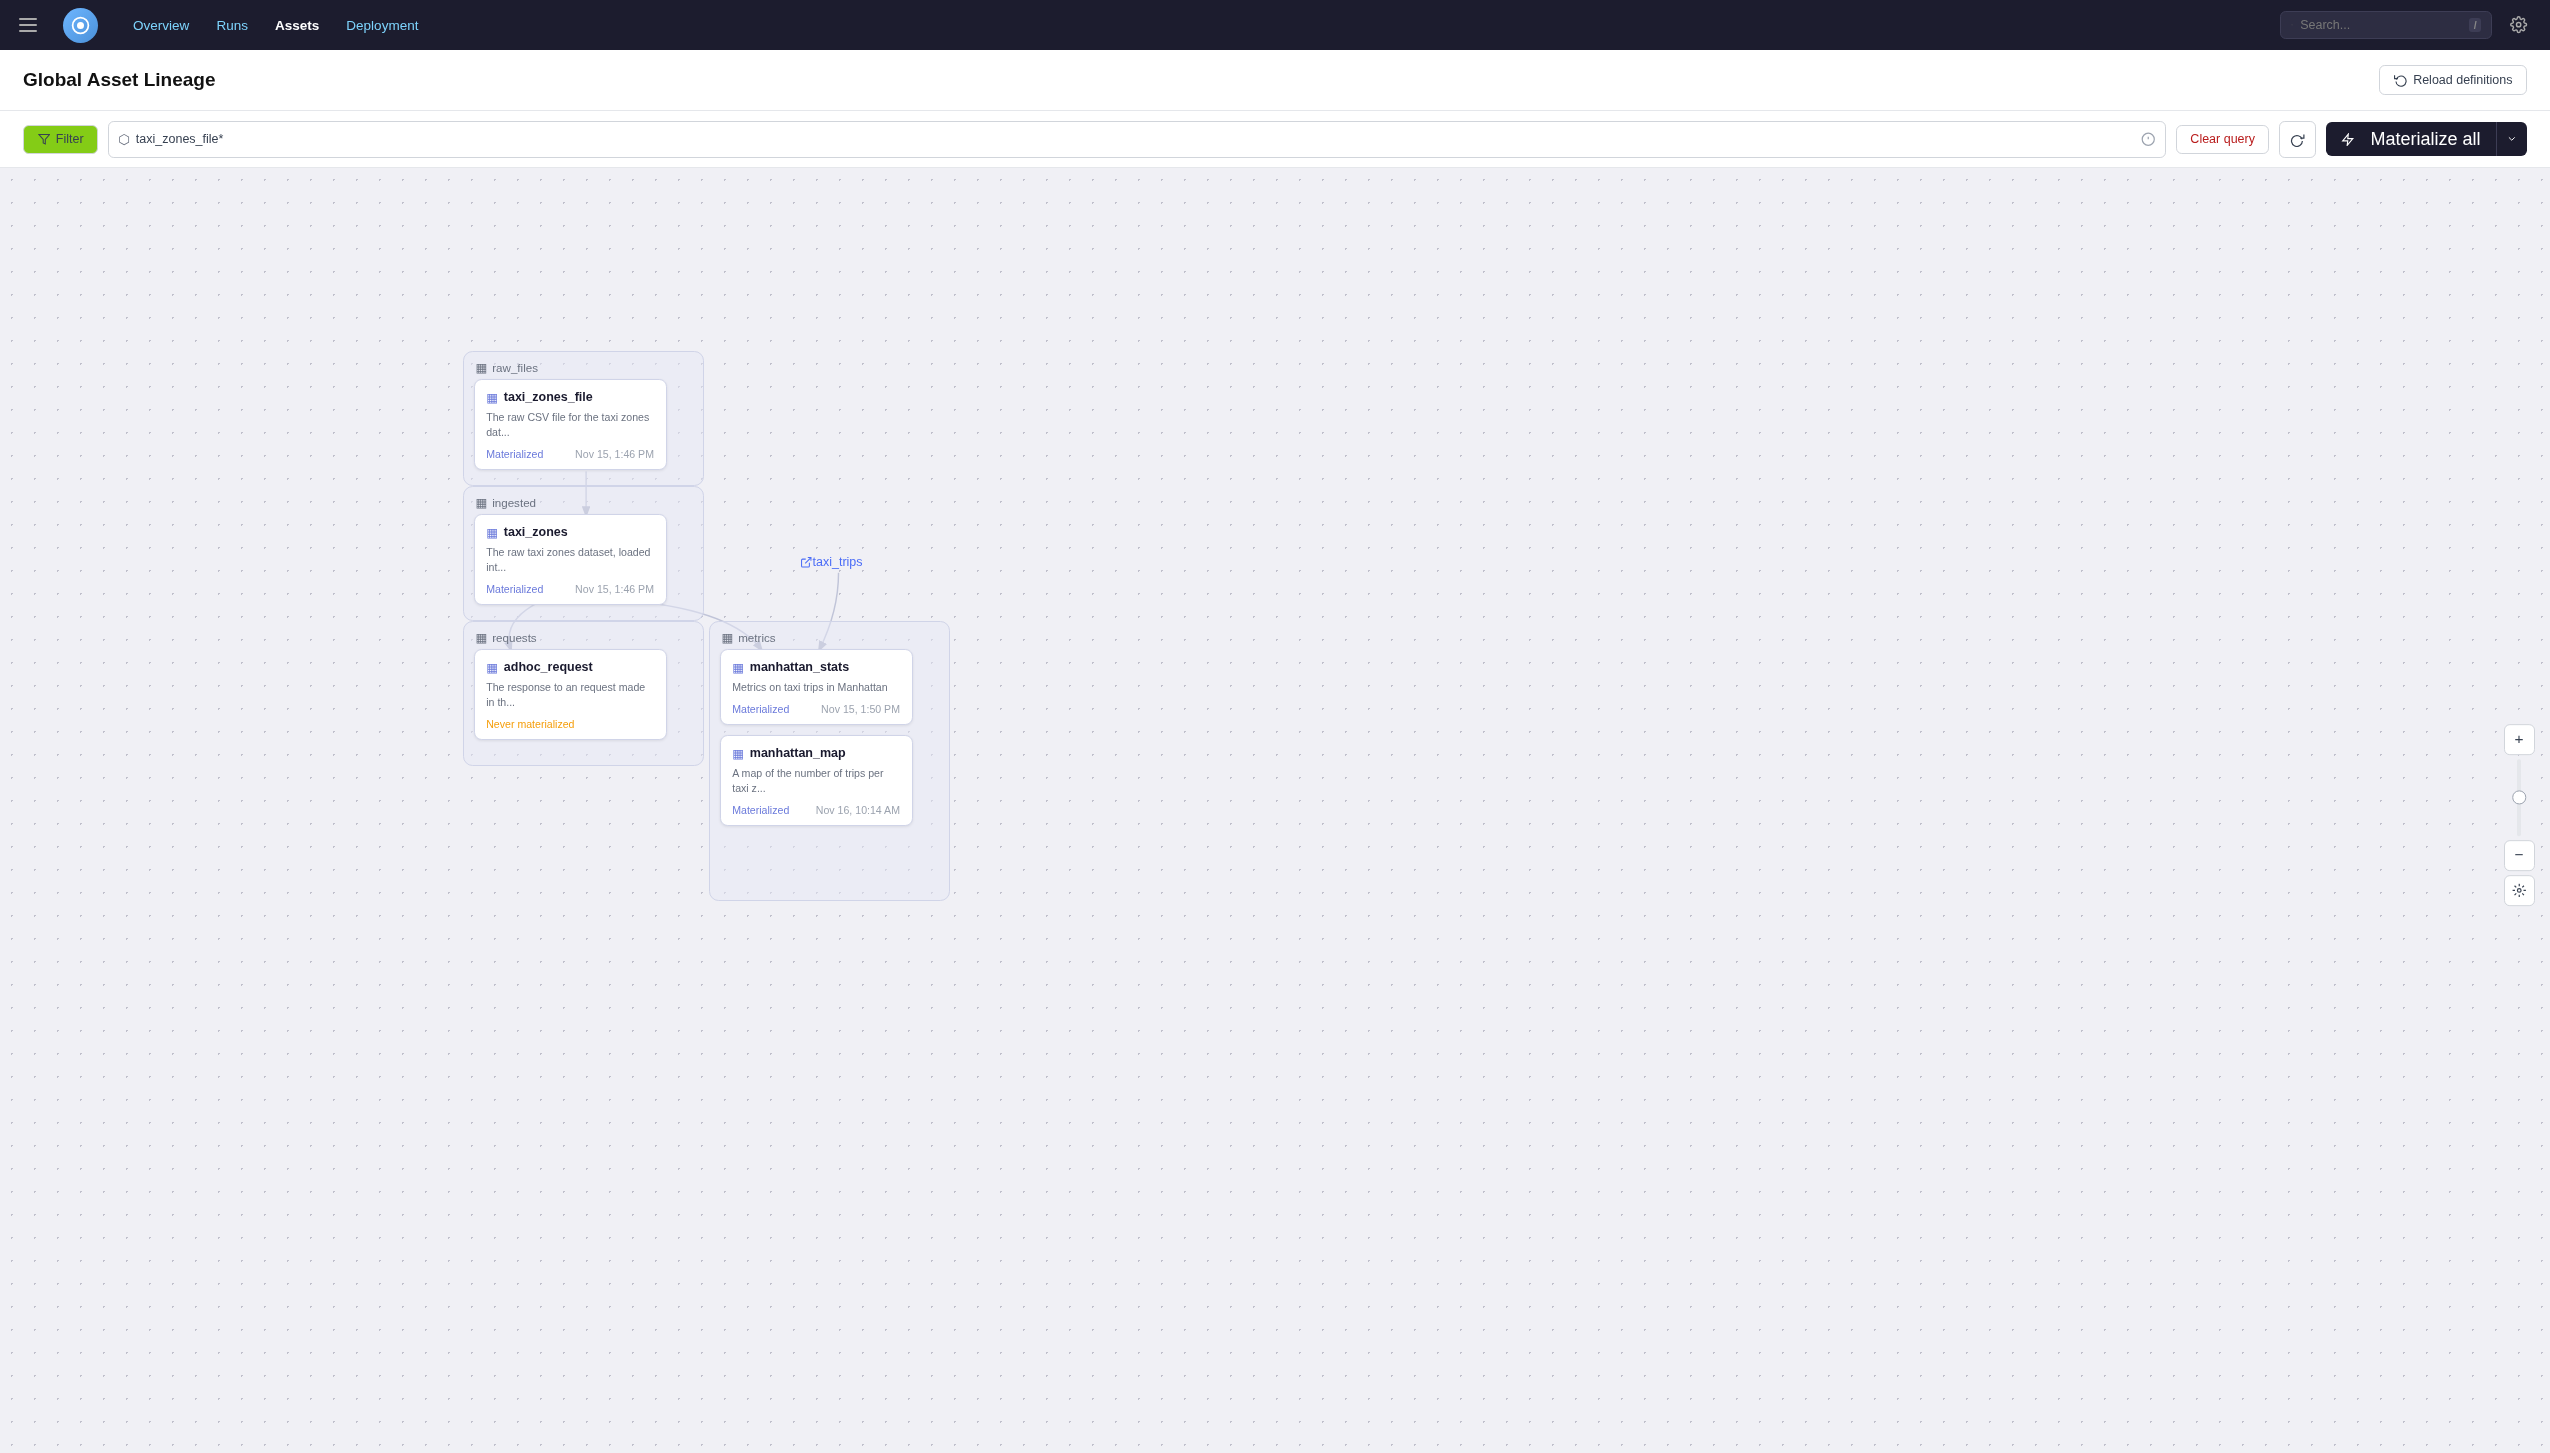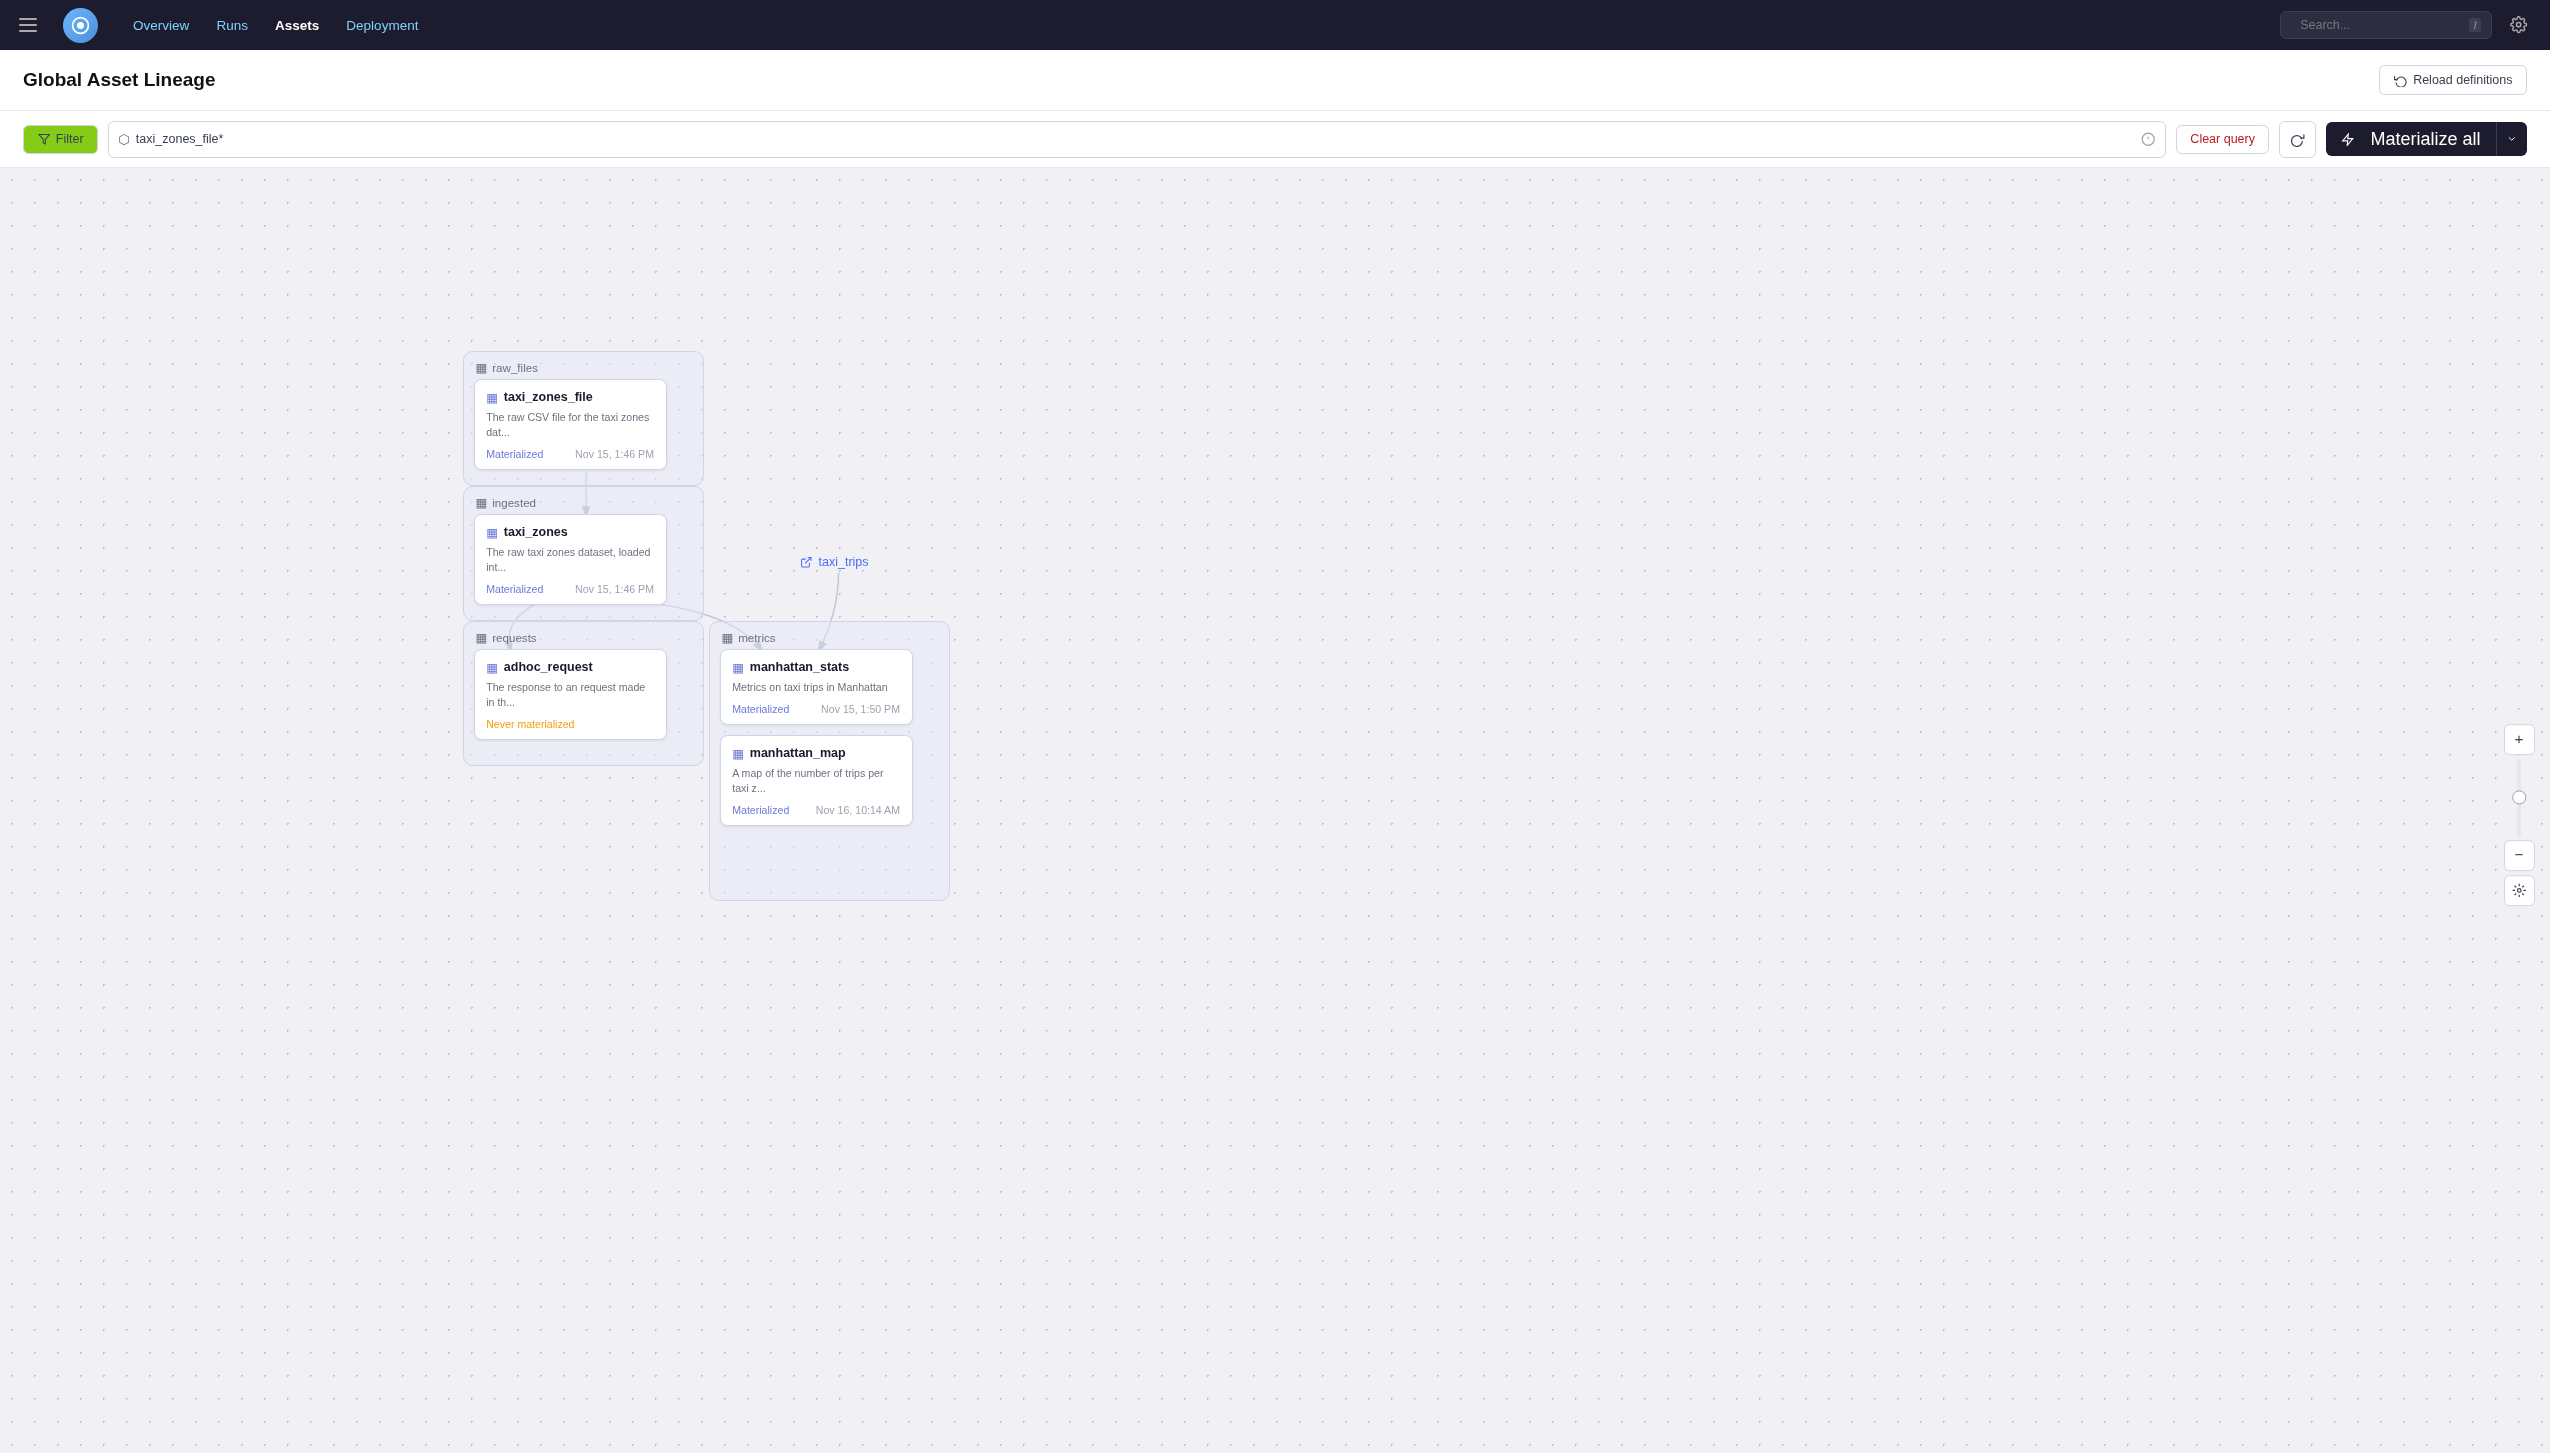--- a/index.html
+++ b/index.html
@@ -68,21 +68,21 @@
       margin-top: 50px;
       background: #fff;
       border-bottom: 1px solid #e5e7eb;
       padding: 15.4px 23px;
       display: flex;
       align-items: center;
       justify-content: space-between;
     }
     .page-title { font-size: 19px; font-weight: 600; color: #111; }
     .reload-btn {
-      display: flex; align-items: flex-end; gap: 5.8px;
+      display: flex; align-items: center; gap: 5.8px;
       border: 1px solid #d1d5db;
       background: #fff;
       border-radius: 5.8px;
       padding: 6.7px 13.5px;
       font-size: 12.5px;
       color: #374151;
       cursor: pointer;
       font-weight: 500;
     }
 
@@ -212,21 +212,21 @@
       display: flex; align-items: center; justify-content: space-between;
       font-size: 10.6px;
     }
     .asset-status-materialized { color: #6b7adb; font-weight: 500; }
     .asset-status-never { color: #f59e0b; font-weight: 500; }
     .asset-timestamp { color: #9ca3af; }
 
     
     .external-node {
       position: absolute;
-      display: flex; align-items: center; gap: 6px;
+      display: flex; align-items: center; gap: 0;
       font-size: 12.5px;
       color: #4a6cf7;
       cursor: pointer;
       font-weight: 500;
       text-align: center;
     }
 
     
     .arrows-svg {
       position: absolute;

